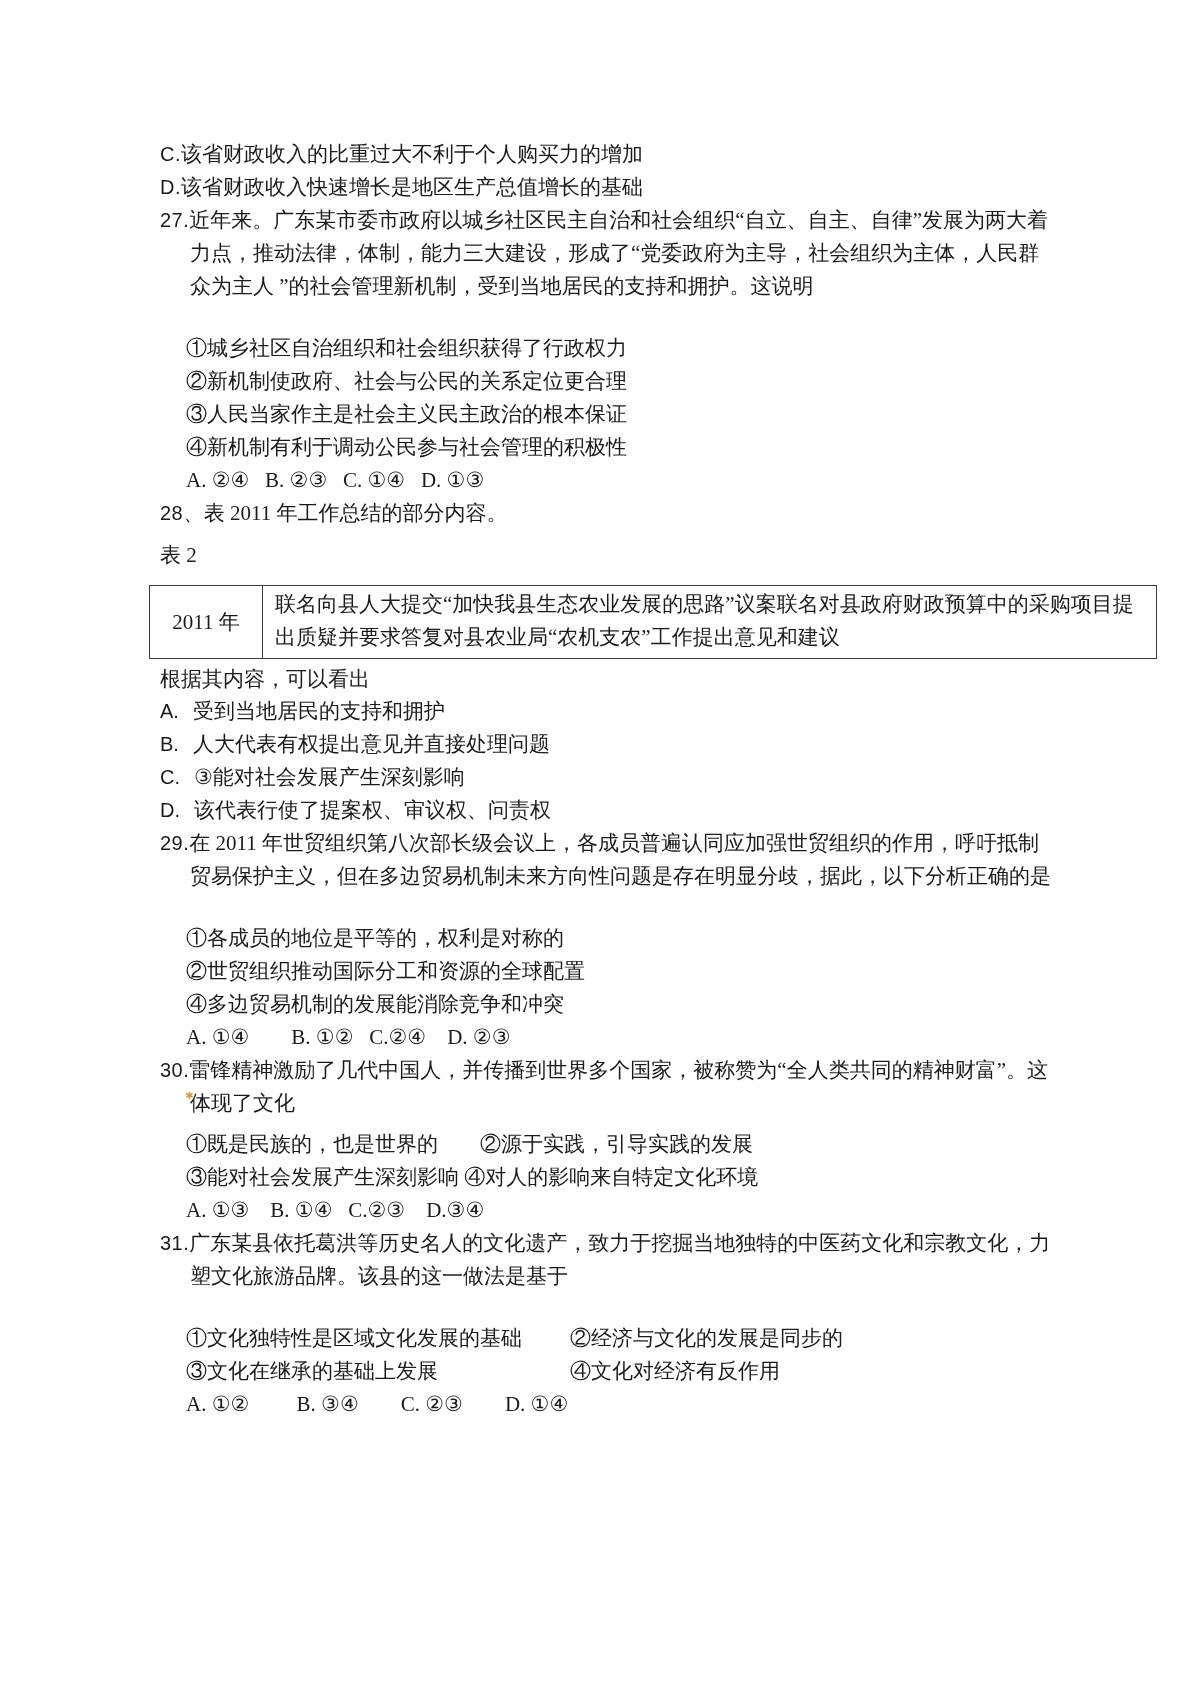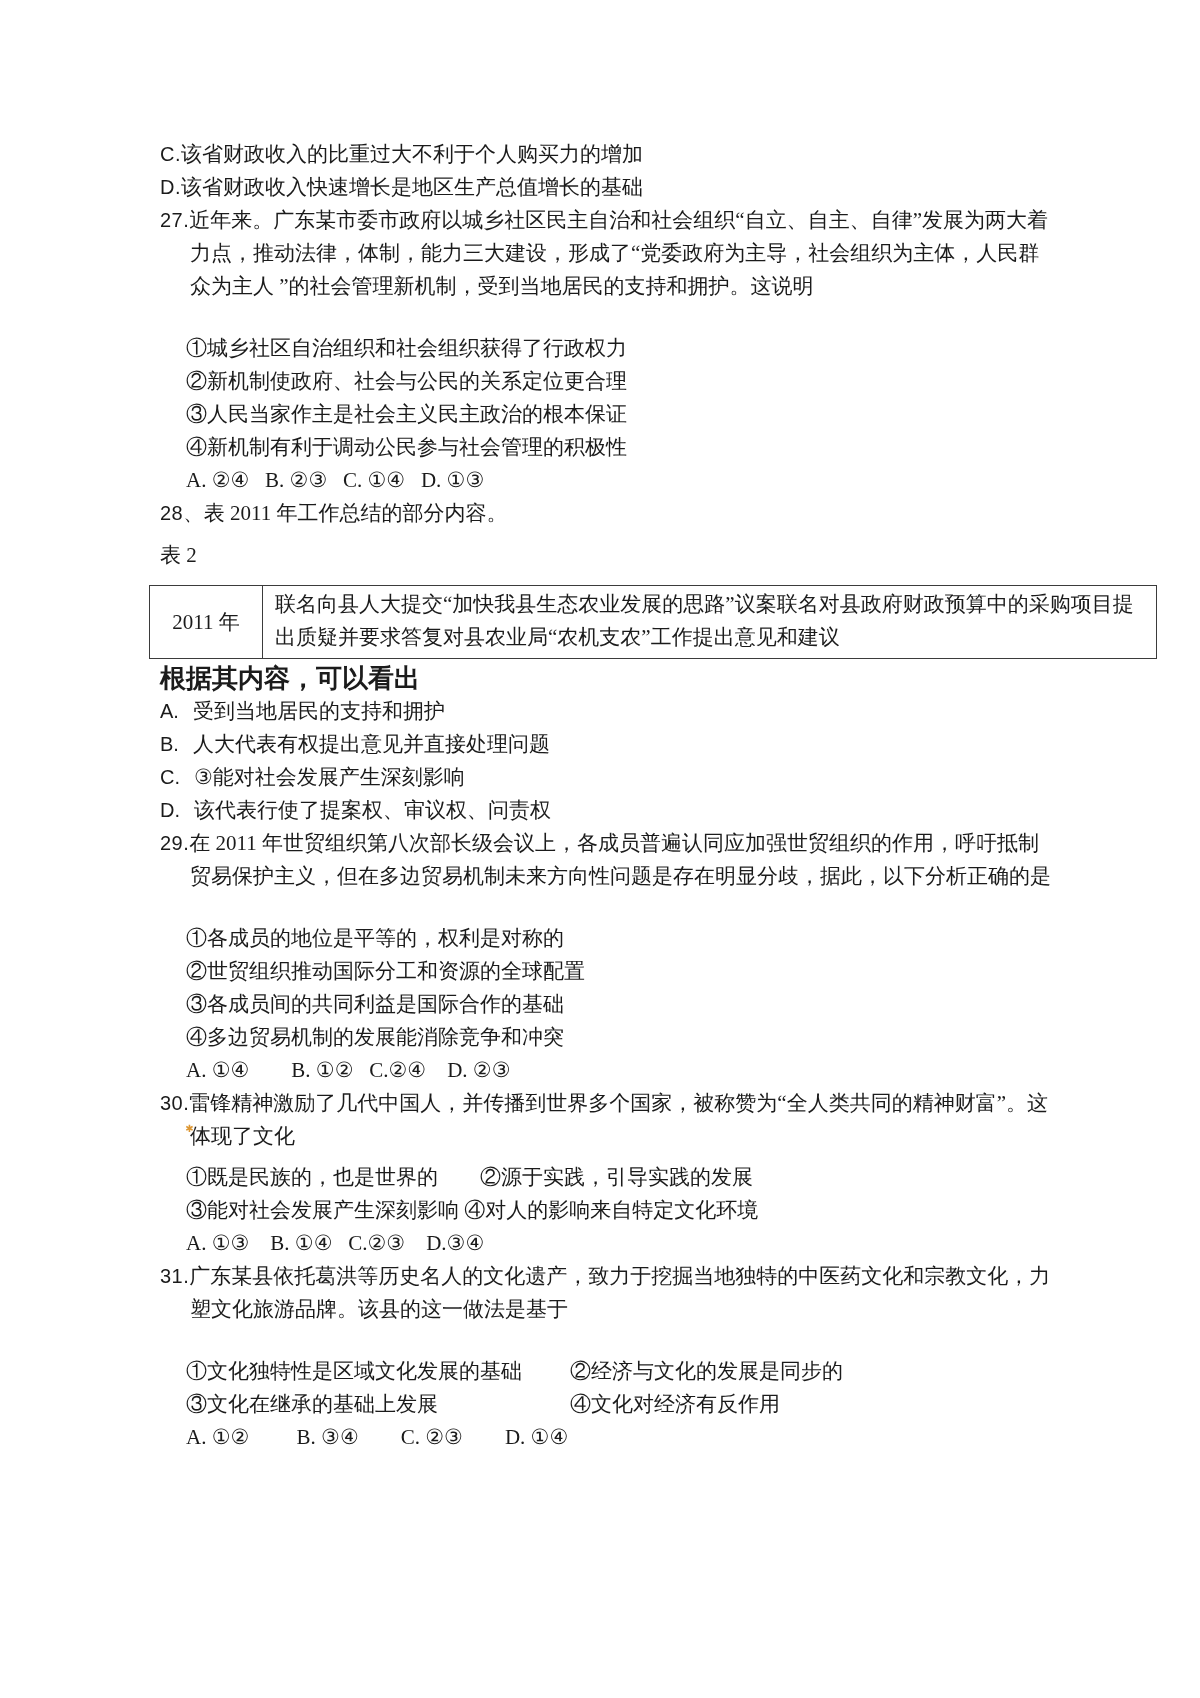--- a/index.html
+++ b/index.html
@@ -38,22 +38,22 @@
     border-collapse:collapse;
     margin:13px 12px 3px -11px;
     width:1008px;
     table-layout:fixed;
   }
   table.q28 td { border:1.6px solid #3b3b3b; }
   td.year { width:110px; text-align:center; vertical-align:middle; }
   td.content { padding:2px 12px 4px 12px; }
   .lead-bold {
     font-family:"Liberation Sans","DejaVu Sans",sans-serif;
-    font-weight:700;
-    font-size:26px;
+    font-weight:400;
+    font-size:21px;
   }
   .cols .left { display:inline-block; width:384px; }
   
   .spell-mark { display:inline-block; width:0; position:relative; }
   .spell-mark::after {
     content:"✱";
     position:absolute;
     left:-16px; top:2px;
     font-size:10px;
     color:#dd9733;
@@ -89,21 +89,20 @@
   <p class="lead-bold">根据其内容，可以看出</p>
   <p><span class="opt-letter">A.</span><span>受到当地居民的支持和拥护</span></p>
   <p><span class="opt-letter">B.</span><span>人大代表有权提出意见并直接处理问题</span></p>
   <p><span class="opt-letter">C.</span><span>③能对社会发展产生深刻影响</span></p>
   <p><span class="opt-letter">D.</span><span>该代表行使了提案权、审议权、问责权</span></p>
 
   <p class="stem"><span class="num">29.</span><span>在 2011 年世贸组织第八次部长级会议上，各成员普遍认同应加强世贸组织的作用，呼吁抵制贸易保护主义，但在多边贸易机制未来方向性问题是存在明显分歧，据此，以下分析正确的是</span></p>
   <div class="gap-md">
     <p class="sub">①各成员的地位是平等的，权利是对称的</p>
     <p class="sub">②世贸组织推动国际分工和资源的全球配置</p>
-    <p class="sub">③各成员间的共同利益是国际合作的基础</p>
     <p class="sub">④多边贸易机制的发展能消除竞争和冲突</p>
   </div>
   <p class="answers">A. ①④        B. ①②   C.②④    D. ②③</p>
 
   <p class="stem"><span class="num">30.</span><span>雷锋</span><span class="spell-mark"></span><span>精神激励了几代中国人，并传播到世界多个国家，被称赞为“全人类共同的精神财富”。这体现了文化</span></p>
   <div class="gap-sm">
     <p class="sub" style="white-space:pre-wrap;">①既是民族的，也是世界的　　②源于实践，引导实践的发展</p>
     <p class="sub" style="white-space:pre-wrap;">③能对社会发展产生深刻影响 ④对人的影响来自特定文化环境</p>
   </div>
   <p class="answers">A. ①③    B. ①④   C.②③    D.③④</p>

